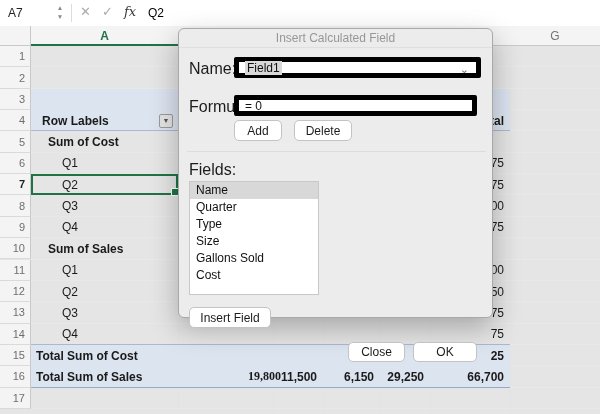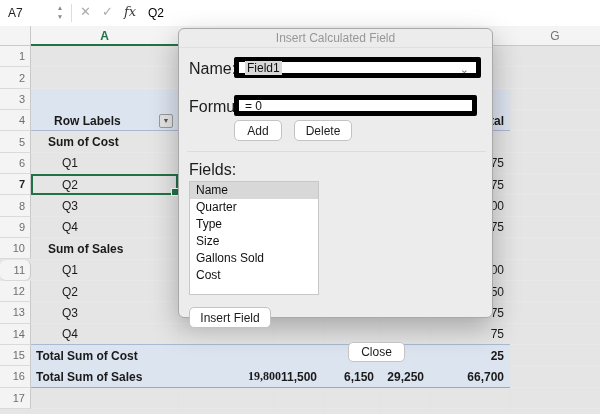--- a/index.html
+++ b/index.html
@@ -104,21 +104,21 @@
       <div class="gridh" style="top: 407.95px;"></div>
       <div class="rowhdr" style="top: 46px;">1</div>
       <div class="cell" style="left: 31px; top: 46px; width: 147px; padding-left: 5px;"></div>
       <div class="rowhdr" style="top: 67.35px;">2</div>
       <div class="cell" style="left: 31px; top: 67.35px; width: 147px; padding-left: 5px;"></div>
       <div class="rowhdr" style="top: 88.7px;">3</div>
       <div class="band" style="left: 178px; top: 88.7px; width: 332px;"></div>
       <div class="cell blue" style="left: 31px; top: 88.7px; width: 147px; padding-left: 5px;"></div>
       <div class="rowhdr" style="top: 110.05px;">4</div>
       <div class="band" style="left: 178px; top: 110.05px; width: 332px;"></div>
-      <div class="cell blue bold" style="left: 31px; top: 110.05px; width: 165px; padding-left: 23px;">Row Labels<div class="filterbtn" style="left: 128px; top: 3.5px;">▼</div></div>
+      <div class="cell blue bold" style="left: 31px; top: 110.05px; width: 165px; padding-left: 11px;">Row Labels<div class="filterbtn" style="left: 128px; top: 3.5px;">▼</div></div>
       <div class="cell right bold" style="left: 430px; top: 110.05px; width: 80px;">tal</div>
       <div class="pline" style="top: 130.4px;"></div>
       <div class="rowhdr" style="top: 131.4px;">5</div>
       <div class="cell bold" style="left: 31px; top: 131.4px; width: 147px; padding-left: 17px;">Sum of Cost</div>
       <div class="rowhdr" style="top: 152.75px;">6</div>
       <div class="cell" style="left: 31px; top: 152.75px; width: 147px; padding-left: 31px;">Q1</div>
       <div class="cell right" style="left: 430px; top: 152.75px; width: 80px;">75</div>
       <div class="rowhdr active" style="top: 174.1px;">7</div>
       <div class="cell" style="left: 31px; top: 174.1px; width: 147px; padding-left: 31px;">Q2</div>
       <div class="cell right" style="left: 430px; top: 174.1px; width: 80px;">75</div>
@@ -126,21 +126,21 @@
         <div class="fillhandle"></div>
       </div>
       <div class="rowhdr" style="top: 195.45px;">8</div>
       <div class="cell" style="left: 31px; top: 195.45px; width: 147px; padding-left: 31px;">Q3</div>
       <div class="cell right" style="left: 430px; top: 195.45px; width: 80px;">00</div>
       <div class="rowhdr" style="top: 216.8px;">9</div>
       <div class="cell" style="left: 31px; top: 216.8px; width: 147px; padding-left: 31px;">Q4</div>
       <div class="cell right" style="left: 430px; top: 216.8px; width: 80px;">75</div>
       <div class="rowhdr" style="top: 238.15px;">10</div>
       <div class="cell bold" style="left: 31px; top: 238.15px; width: 147px; padding-left: 17px;">Sum of Sales</div>
-      <div class="rowhdr" style="top: 259.5px; border-radius: 6px;">11</div>
+      <div class="rowhdr" style="top: 259.5px;">11</div>
       <div class="cell" style="left: 31px; top: 259.5px; width: 147px; padding-left: 31px;">Q1</div>
       <div class="cell right" style="left: 430px; top: 259.5px; width: 80px;">00</div>
       <div class="rowhdr" style="top: 280.85px;">12</div>
       <div class="cell" style="left: 31px; top: 280.85px; width: 147px; padding-left: 31px;">Q2</div>
       <div class="cell right" style="left: 430px; top: 280.85px; width: 80px;">50</div>
       <div class="rowhdr" style="top: 302.2px;">13</div>
       <div class="cell" style="left: 31px; top: 302.2px; width: 147px; padding-left: 31px;">Q3</div>
       <div class="cell right" style="left: 430px; top: 302.2px; width: 80px;">75</div>
       <div class="rowhdr" style="top: 323.55px;">14</div>
       <div class="cell" style="left: 31px; top: 323.55px; width: 147px; padding-left: 31px;">Q4</div>
@@ -187,15 +187,16 @@
         <div class="list-item selected">Name</div>
         <div class="list-item">Quarter</div>
         <div class="list-item">Type</div>
         <div class="list-item">Size</div>
         <div class="list-item">Gallons Sold</div>
         <div class="list-item">Cost</div>
       </div>
 
     <div class="btn" style="left:10px;top:278px;width:82px;height:21px;">Insert Field</div>
     <div class="btn" style="left:169px;top:313px;width:57px;height:20px;">Close</div>
+    <div class="btn" style="left:234px;top:313px;width:64px;height:20px;">OK</div>
   </div>
 
 </div>
 
 </body></html>

